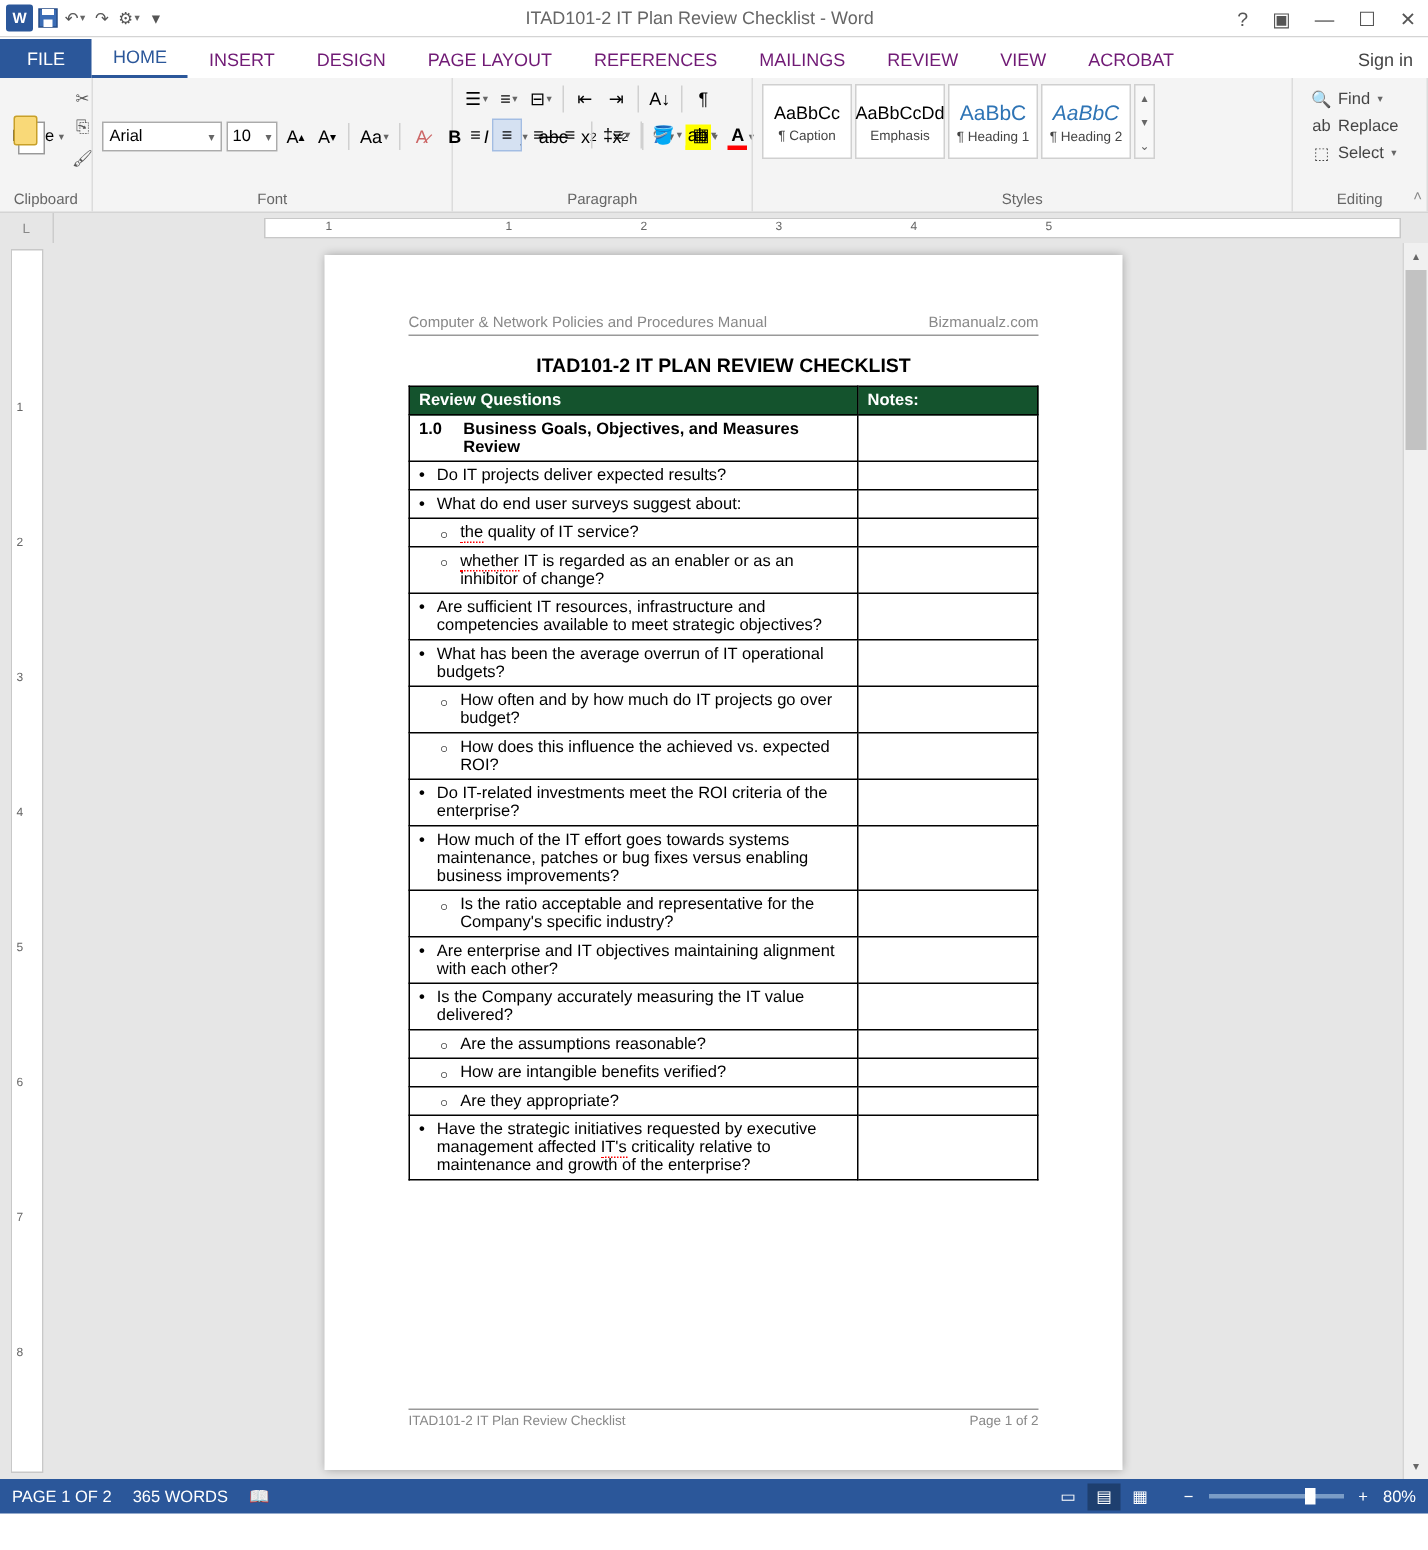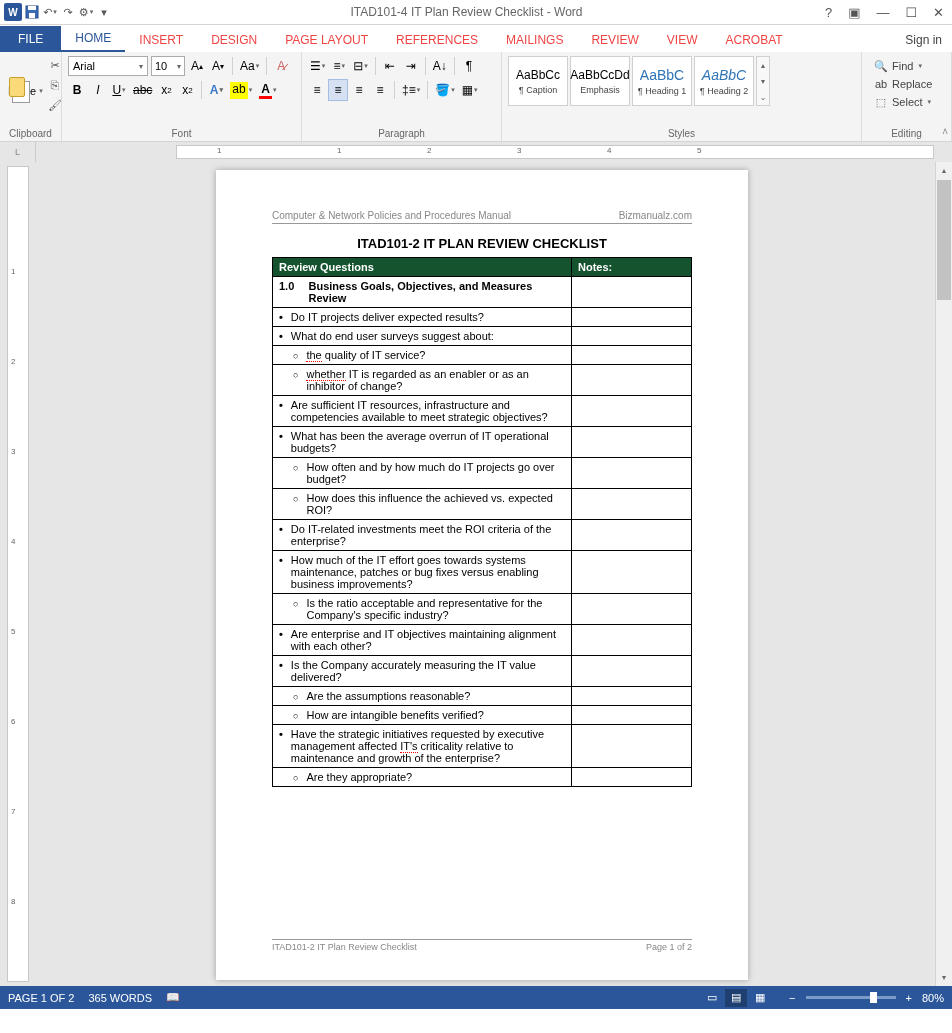--- a/index.html
+++ b/index.html
@@ -5,21 +5,21 @@
 *{box-sizing:border-box;margin:0;padding:0;font-family:"Segoe UI",Tahoma,sans-serif}
 body{background:#fff;width:952px;height:1033px;overflow:hidden;position:relative}
 .titlebar{height:25px;background:#fff;display:flex;align-items:center;padding:0 4px;border-bottom:1px solid #d4d4d4}
 .titlebar .ql{display:flex;gap:2px;align-items:center}
 .titlebar .ql .ic{width:16px;height:16px;display:flex;align-items:center;justify-content:center;font-size:11px;color:#555;cursor:pointer}
 .titlebar .title{flex:1;text-align:center;font-size:12px;color:#666}
 .titlebar .wc{display:flex;gap:8px;align-items:center;font-size:13px;color:#555}
 .titlebar .wc span{cursor:pointer;padding:0 4px}
 .word-icon{width:18px;height:18px;background:#2b579a;color:#fff;font-size:10px;font-weight:bold;display:flex;align-items:center;justify-content:center;border-radius:2px}
 .ribbon-tabs{height:27px;display:flex;align-items:flex-end;background:#fff;padding-left:0}
-.ribbon-tabs .tab{padding:5px 14px;font-size:12px;color:#ef4444;cursor:pointer;text-transform:uppercase}
+.ribbon-tabs .tab{padding:5px 14px;font-size:12px;color:#701a75;cursor:pointer;text-transform:uppercase}
 .ribbon-tabs .file{background:#2b579a;color:#fff;padding:6px 18px}
 .ribbon-tabs .active{color:#2b579a;border-bottom:2px solid #2b579a}
 .ribbon-tabs .signin{margin-left:auto;padding:5px 10px;font-size:12px;color:#444;cursor:pointer}
 .ribbon{height:90px;background:#f4f4f4;border-bottom:1px solid #d4d4d4;display:flex;position:relative}
 .rgroup{border-right:1px solid #dcdcdc;padding:4px 6px 2px;display:flex;flex-direction:column;justify-content:space-between}
 .rgroup .label{font-size:10px;color:#666;text-align:center;padding-top:2px;position:relative}
 .rgroup .ctrls{display:flex;gap:4px;flex:1}
 .clip-big{width:36px;display:flex;flex-direction:row;align-items:center;gap:2px;cursor:pointer}
 .clip-ic{width:28px;height:28px;position:relative}
 .clip-ic::before{content:"";position:absolute;left:6px;top:4px;width:16px;height:20px;background:#fff;border:1px solid #999}
@@ -93,21 +93,21 @@
           <rect x="1" y="1" width="12" height="12" fill="#3a6cb5" stroke="#274c87"></rect>
           <rect x="3" y="1" width="8" height="4" fill="#fff"></rect>
           <rect x="4" y="8" width="6" height="5" fill="#fff"></rect>
         </svg>
       </div>
     <div class="ic">↶<span class="dd-arr">▾</span></div>
     <div class="ic">↷</div>
     <div class="ic">⚙<span class="dd-arr">▾</span></div>
     <div class="ic">▾</div>
   </div>
-  <div class="title">ITAD101-4 IT Plan Review Checklist - Word</div>
+  <div class="title">ITAD101-2 IT Plan Review Checklist - Word</div>
   <div class="wc">
     <span>?</span>
     <span>▣</span>
     <span>—</span>
     <span>☐</span>
     <span>✕</span>
   </div>
 </div>
 
 <div class="ribbon-tabs">
@@ -136,21 +136,21 @@
       <div class="clip-side">
         <div class="small-ic">✂</div>
         <div class="small-ic">⎘</div>
         <div class="small-ic">🖌</div>
       </div>
     </div>
     <div class="label">Clipboard</div>
   </div>
 
   <div class="rgroup" style="width:240px">
-    <div style="display:flex;flex-direction:column;gap:4px;flex:1">
+    <div style="display:flex;flex-direction:row;gap:4px;flex:1">
       <div class="font-row">
         <div class="font-sel">
             <span>Arial</span>
             <span class="dd">▾</span>
           </div>
         <div class="size-sel">
             <span>10</span>
             <span class="dd">▾</span>
           </div>
         <div class="fbtn">A<sup style="font-size:8px">▴</sup></div>
@@ -427,30 +427,30 @@
             <tr>
               <td colspan="2">
                 <div class="sub">
                   <span>How are intangible benefits verified?</span>
                 </div>
               </td>
               <td></td>
             </tr>
             <tr>
               <td colspan="2">
+                <div class="sub">
+                  <span>Are they appropriate?</span>
+                </div>
+              </td>
+              <td></td>
+            </tr>
+            <tr>
+              <td colspan="2">
                 <div class="bul">
                   <span>Have the strategic initiatives requested by executive management affected <span class="sq-err">IT's</span> criticality relative to maintenance and growth of the enterprise?</span>
-                </div>
-              </td>
-              <td></td>
-            </tr>
-            <tr>
-              <td colspan="2">
-                <div class="sub">
-                  <span>Are they appropriate?</span>
                 </div>
               </td>
               <td></td>
             </tr>
           </tbody>
       </table>
       <div class="doc-ftr">
         <span>ITAD101-2 IT Plan Review Checklist</span>
         <span>Page 1 of 2</span>
       </div>

